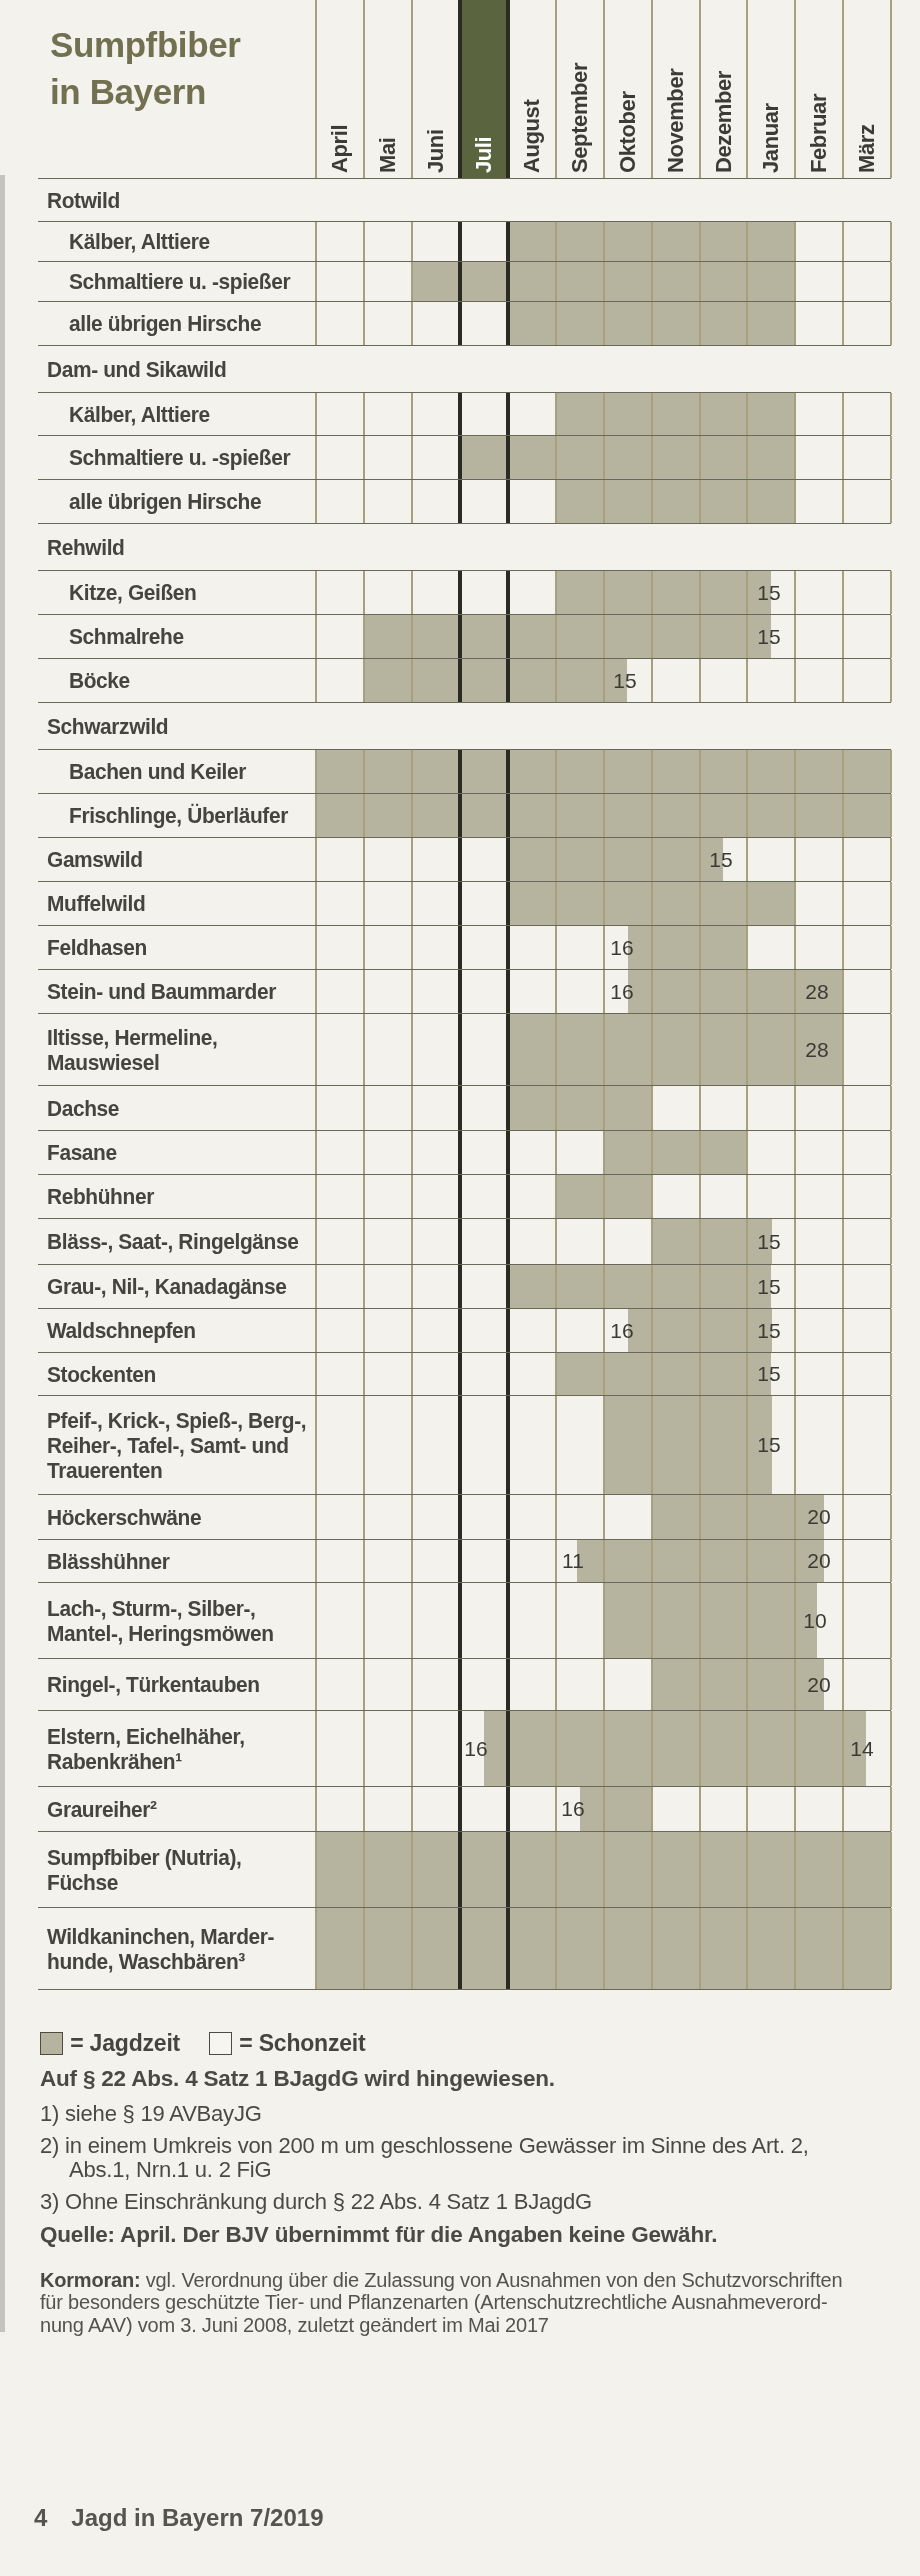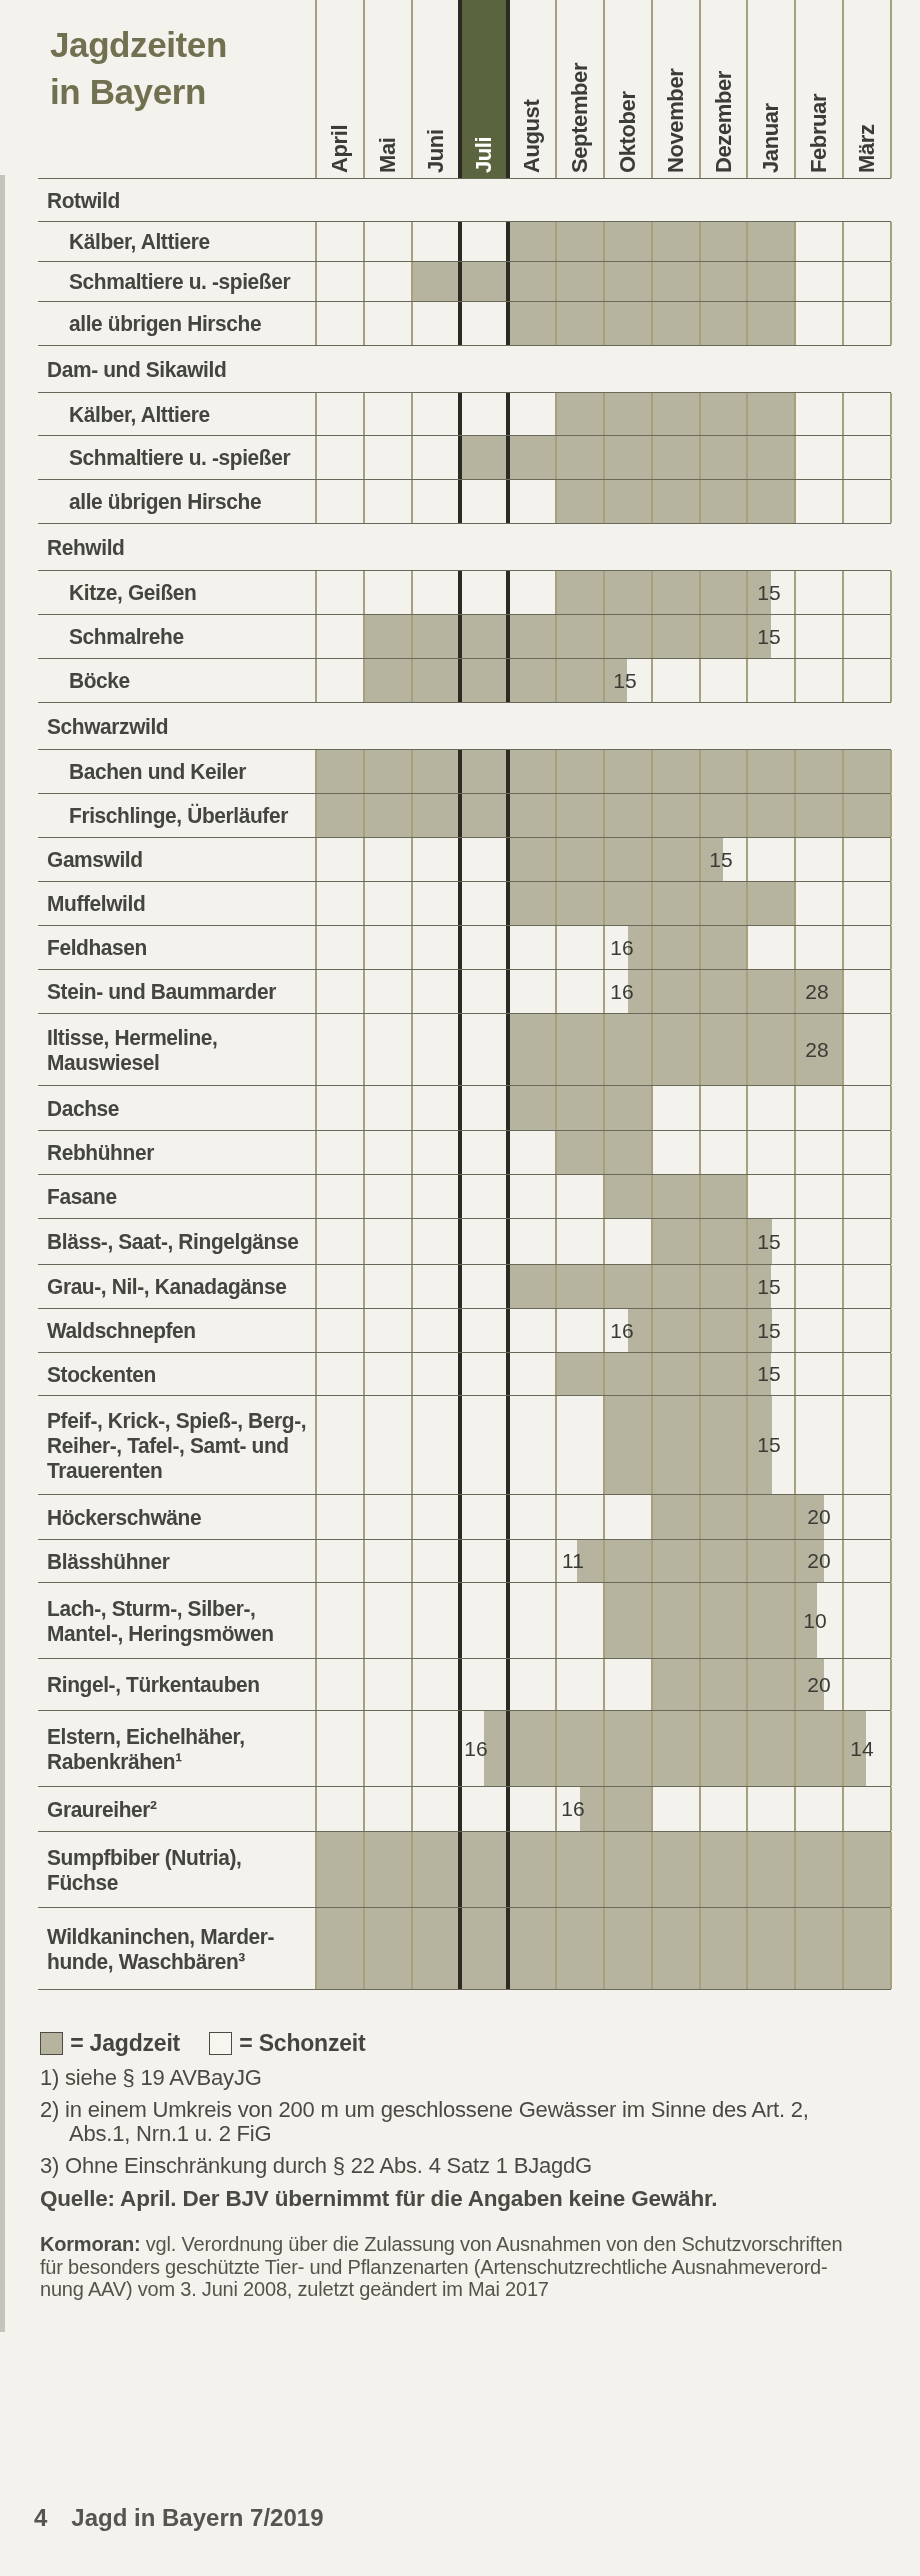--- a/index.html
+++ b/index.html
@@ -40,21 +40,21 @@
   .footer{position:absolute;top:2504px;left:34px;display:flex;align-items:baseline;font-size:24px;
           font-weight:700;color:#55544e;}
   .footer .issue{margin-left:24px;}
 </style>
 </head>
 <body>
 
 <div class="sheet">
   <div class="edge-shadow"></div>
 
-  <div class="page-title">Jagdzeiten
+  <div class="page-title">Sumpfbiber
 in Bayern</div>
 
   <div class="season-table">
     <div class="thead">
         <div class="juli-bg" style="left: 420px; width: 51px;"></div>
         <div class="vline" style="left: 278px;"></div>
         <div class="vline" style="left: 326px;"></div>
         <div class="vline" style="left: 374px;"></div>
         <div class="vline" style="left: 422px;"></div>
         <div class="vline" style="left: 470px;"></div>
@@ -420,56 +420,56 @@
           <div class="vline" style="left: 662px;"></div>
           <div class="vline" style="left: 709px;"></div>
           <div class="vline" style="left: 757px;"></div>
           <div class="vline" style="left: 805px;"></div>
           <div class="vline" style="left: 853px;"></div>
           <div class="jline" style="left: 422px;"></div>
           <div class="jline" style="left: 470px;"></div>
           <div class="rlabel">Dachse</div>
         </div>
         <div class="row" style="height: 44px;">
+          <div class="bar" style="left: 566px; width: 144px;"></div>
+          <div class="vline" style="left: 278px;"></div>
+          <div class="vline" style="left: 326px;"></div>
+          <div class="vline" style="left: 374px;"></div>
+          <div class="vline" style="left: 422px;"></div>
+          <div class="vline" style="left: 470px;"></div>
+          <div class="vline" style="left: 518px;"></div>
+          <div class="vline" style="left: 566px;"></div>
+          <div class="vline" style="left: 614px;"></div>
+          <div class="vline" style="left: 662px;"></div>
+          <div class="vline" style="left: 709px;"></div>
+          <div class="vline" style="left: 757px;"></div>
+          <div class="vline" style="left: 805px;"></div>
+          <div class="vline" style="left: 853px;"></div>
+          <div class="jline" style="left: 422px;"></div>
+          <div class="jline" style="left: 470px;"></div>
+          <div class="rlabel">Fasane</div>
+        </div>
+        <div class="row" style="height: 44px;">
           <div class="bar" style="left: 518px; width: 96px;"></div>
           <div class="vline" style="left: 278px;"></div>
           <div class="vline" style="left: 326px;"></div>
           <div class="vline" style="left: 374px;"></div>
           <div class="vline" style="left: 422px;"></div>
           <div class="vline" style="left: 470px;"></div>
           <div class="vline" style="left: 518px;"></div>
           <div class="vline" style="left: 566px;"></div>
           <div class="vline" style="left: 614px;"></div>
           <div class="vline" style="left: 662px;"></div>
           <div class="vline" style="left: 709px;"></div>
           <div class="vline" style="left: 757px;"></div>
           <div class="vline" style="left: 805px;"></div>
           <div class="vline" style="left: 853px;"></div>
           <div class="jline" style="left: 422px;"></div>
           <div class="jline" style="left: 470px;"></div>
           <div class="rlabel">Rebhühner</div>
-        </div>
-        <div class="row" style="height: 44px;">
-          <div class="bar" style="left: 566px; width: 144px;"></div>
-          <div class="vline" style="left: 278px;"></div>
-          <div class="vline" style="left: 326px;"></div>
-          <div class="vline" style="left: 374px;"></div>
-          <div class="vline" style="left: 422px;"></div>
-          <div class="vline" style="left: 470px;"></div>
-          <div class="vline" style="left: 518px;"></div>
-          <div class="vline" style="left: 566px;"></div>
-          <div class="vline" style="left: 614px;"></div>
-          <div class="vline" style="left: 662px;"></div>
-          <div class="vline" style="left: 709px;"></div>
-          <div class="vline" style="left: 757px;"></div>
-          <div class="vline" style="left: 805px;"></div>
-          <div class="vline" style="left: 853px;"></div>
-          <div class="jline" style="left: 422px;"></div>
-          <div class="jline" style="left: 470px;"></div>
-          <div class="rlabel">Fasane</div>
         </div>
         <div class="row" style="height: 46px;">
           <div class="bar" style="left: 614px; width: 120px;"></div>
           <div class="vline" style="left: 278px;"></div>
           <div class="vline" style="left: 326px;"></div>
           <div class="vline" style="left: 374px;"></div>
           <div class="vline" style="left: 422px;"></div>
           <div class="vline" style="left: 470px;"></div>
           <div class="vline" style="left: 518px;"></div>
           <div class="vline" style="left: 566px;"></div>
@@ -735,20 +735,21 @@
   </div>
 
   <div class="legend">
     <span class="swatch filled"></span>
     <span>= Jagdzeit</span>
     <span class="swatch empty"></span>
     <span>= Schonzeit</span>
   </div>
 
   <div class="notes">
+    <div class="emph">Auf § 22 Abs. 4 Satz 1 BJagdG wird hingewiesen.</div>
     <div class="fitem">1) siehe § 19 AVBayJG</div>
     <div class="fitem">2) in einem Umkreis von 200 m um geschlossene Gewässer im Sinne des Art. 2,
 Abs.1, Nrn.1 u. 2 FiG</div>
     <div class="fitem">3) Ohne Einschränkung durch § 22 Abs. 4 Satz 1 BJagdG</div>
     <div class="source">Quelle: April. Der BJV übernimmt für die Angaben keine Gewähr.</div>
     <div class="korm"><span class="kb">Kormoran:</span><span> vgl. Verordnung über die Zulassung von Ausnahmen von den Schutzvorschriften
 für besonders geschützte Tier- und Pflanzenarten (Artenschutzrechtliche Ausnahmeverord-
 nung AAV) vom 3. Juni 2008, zuletzt geändert im Mai 2017</span></div>
   </div>
 

